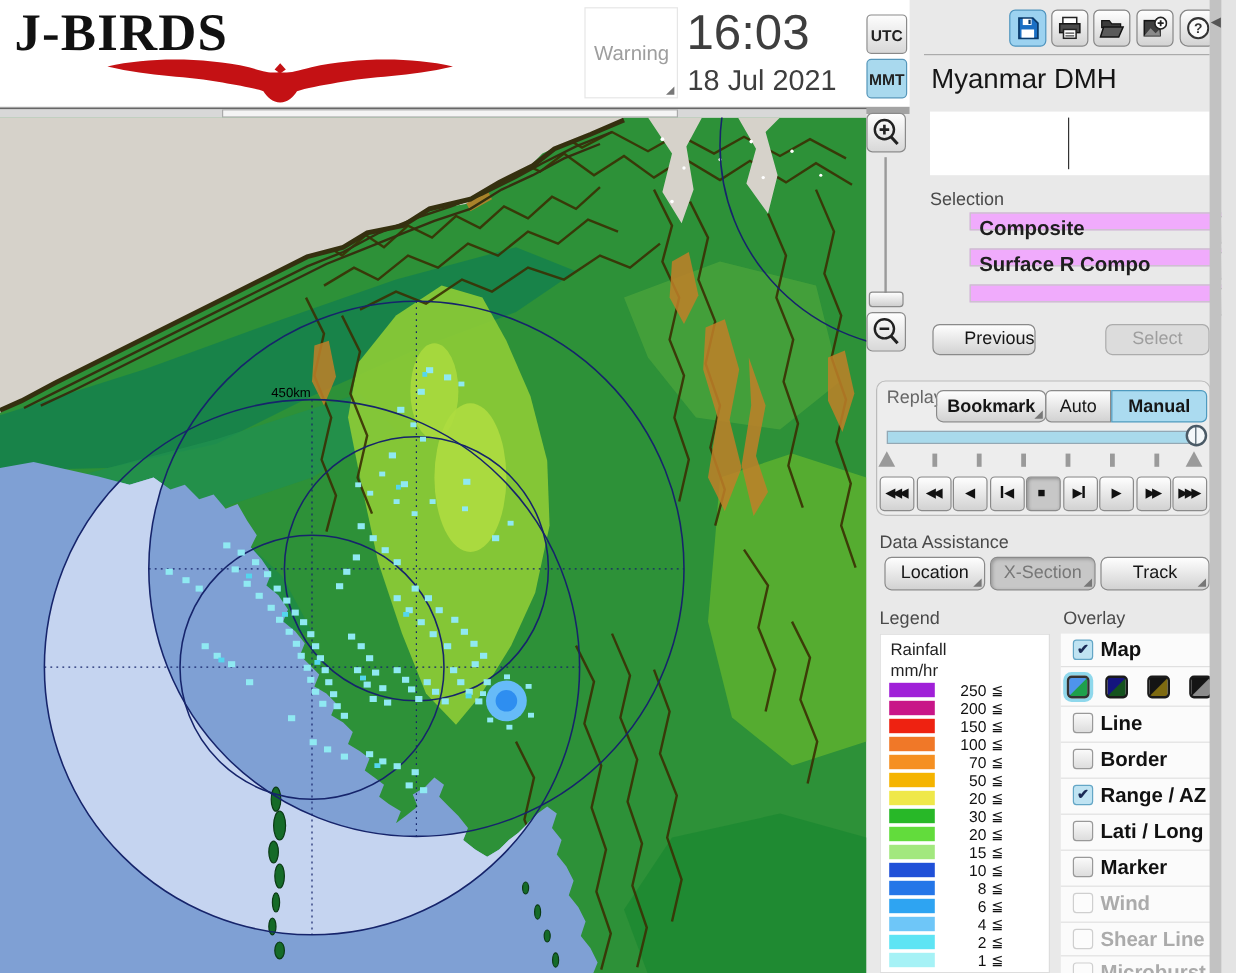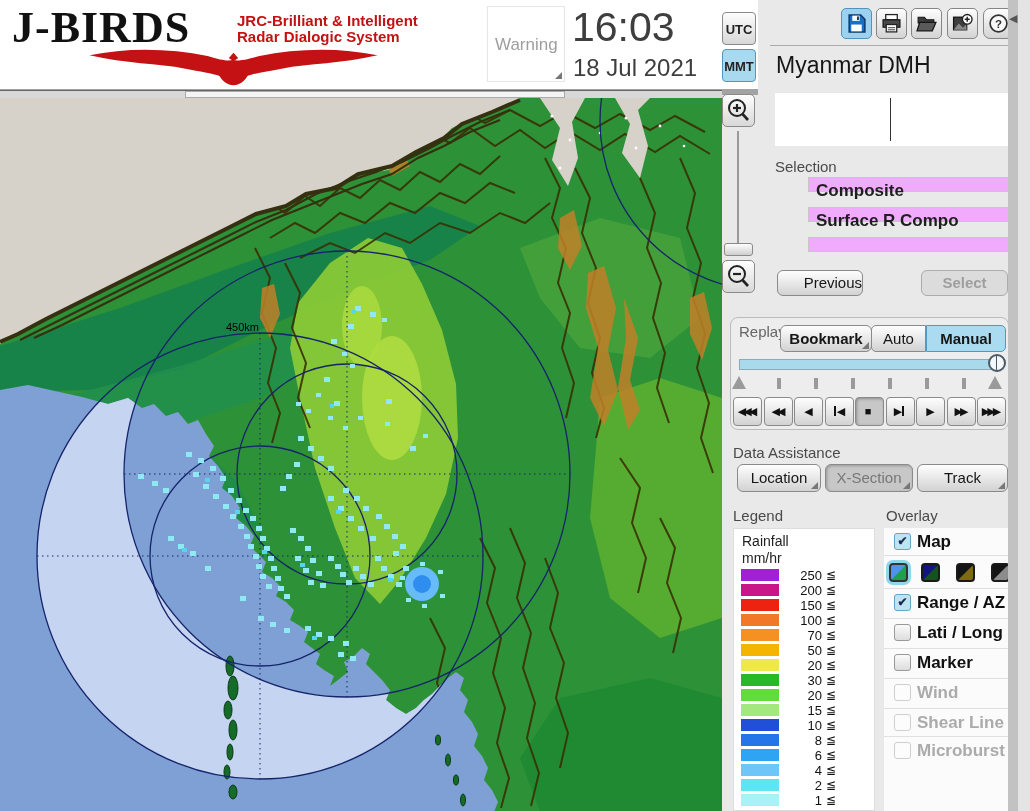--- a/index.html
+++ b/index.html
@@ -74,24 +74,20 @@
   
   .divider-strip{position:absolute;left:1008px;top:0;width:10px;height:811px;background:#C2C2C2;}
   .gutter{position:absolute;left:1018px;top:0;width:12px;height:811px;background:#E4E4E4;}
   .collapse-tri{position:absolute;left:1009px;top:12px;font-size:11px;color:#555;cursor:pointer;}
 </style>
 </head>
 <body>
 
 <div class="header-left">
   <div class="logo-title">J-BIRDS</div>
-  <div class="logo-tag">
-    <div>JRC-Brilliant &amp; Intelligent</div>
-    <div>Radar  Dialogic  System</div>
-  </div>
   <svg class="eagle" width="445" height="40" viewBox="0 0 445 60">
     <path fill="#C41114" d="M5,14 C60,2 125,3 182,15 C202,21 212,23 220,21 C228,23 238,21 260,15 C317,3 382,2 437,14 C382,27 335,26 293,34 C272,38 252,41 242,45 C238,52 230,59 221,59 C212,59 204,52 200,45 C190,41 170,38 149,34 C107,26 60,27 5,14 Z"></path>
     <path fill="#C41114" d="M214,18 L221,10 L228,18 L221,23 Z"></path>
   </svg>
   <div class="warning-box corner">
     <span>Warning</span>
   </div>
   <div class="clock-time">16:03</div>
   <div class="clock-date">18 Jul 2021</div>
   <div class="tz-btn" style="top:12px;">UTC</div>
@@ -152,21 +148,21 @@
 <div class="dd" style="top:207px;">
   <span class="val">Surface R Compo</span>
   <span class="arrow">▼</span>
 </div>
 <div class="dd" style="top:237px;">
   <span class="val"></span>
   <span class="arrow">▼</span>
 </div>
 
 <div class="btn" style="left:777px;top:270px;width:86px;height:26px;line-height:24px;border-radius:6px;text-align:right;">Previous</div>
-<div class="btn disabled" style="left:921px;top:270px;width:87px;height:26px;line-height:24px;border-radius:6px;font-weight:bold;">Select</div>
+<div class="btn disabled" style="left:921px;top:270px;width:87px;height:26px;line-height:24px;border-radius:6px;">Select</div>
 
 <div class="groupbox"></div>
 <div class="replay-label">Replay</div>
 <div class="btn corner" style="left:780px;top:325px;width:92px;height:27px;line-height:25px;border-radius:6px;font-weight:bold;">Bookmark</div>
 <div class="btn seg" style="left:871px;top:325px;width:55px;border-radius:5px 0 0 5px;">Auto</div>
 <div class="btn seg" style="left:926px;top:325px;width:80px;border-radius:0 5px 5px 0;background:#ABDBF0;border-color:#4E9ABF;font-weight:bold;">Manual</div>
 
 <div class="slider-track"></div>
 <div class="slider-handle"></div>
 <div class="tri-up" style="left:732px;top:376px;"></div>
@@ -283,20 +279,28 @@
 <div class="overlay-box">
   <div class="orow" style="height:27px;">
     <div class="cb on">✔</div>
     <div class="olabel">Map</div>
   </div>
   <div class="orow" style="height:33px;">
     <div class="msw sel" style="left: 5px; background: linear-gradient(135deg, rgb(78, 148, 236) 48%, rgb(31, 160, 76) 52%);"></div>
     <div class="msw" style="left: 37px; background: linear-gradient(135deg, rgb(20, 20, 126) 48%, rgb(20, 82, 30) 52%);"></div>
     <div class="msw" style="left: 72px; background: linear-gradient(135deg, rgb(20, 20, 20) 48%, rgb(126, 106, 16) 52%);"></div>
     <div class="msw" style="left: 107px; background: linear-gradient(135deg, rgb(20, 20, 20) 48%, rgb(140, 140, 140) 52%);"></div>
+  </div>
+  <div class="orow" style="height:30px;">
+    <div class="cb"></div>
+    <div class="olabel">Line</div>
+  </div>
+  <div class="orow" style="height:30px;">
+    <div class="cb"></div>
+    <div class="olabel">Border</div>
   </div>
   <div class="orow" style="height:30px;">
     <div class="cb on">✔</div>
     <div class="olabel">Range / AZ</div>
   </div>
   <div class="orow" style="height:30px;padding-left:42px;">
     <div class="cb"></div>
     <div class="olabel">Lati / Long</div>
   </div>
   <div class="orow" style="height:30px;">

